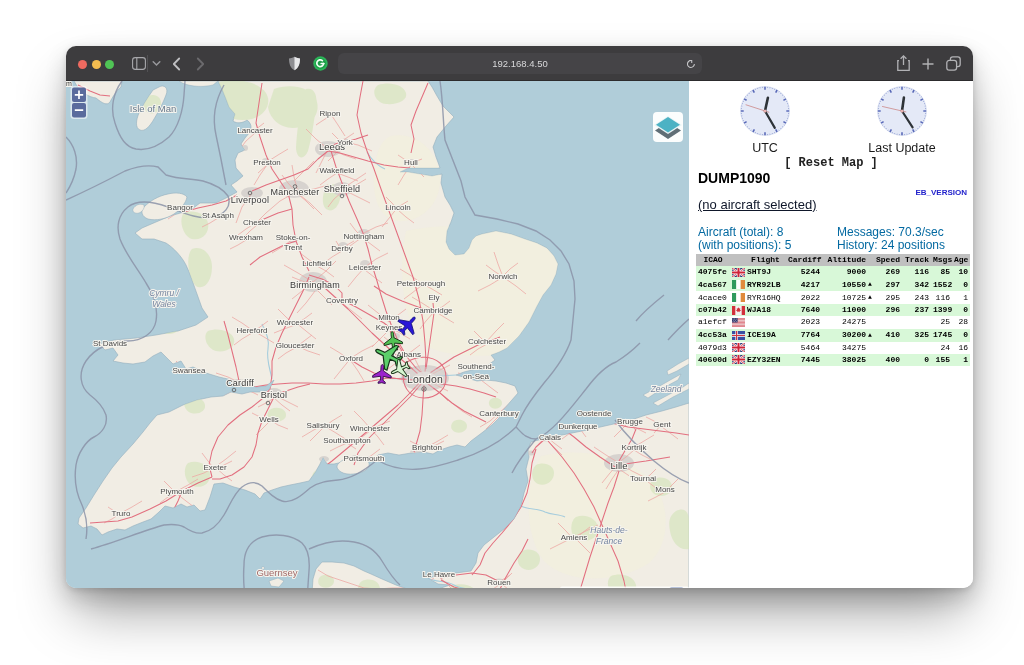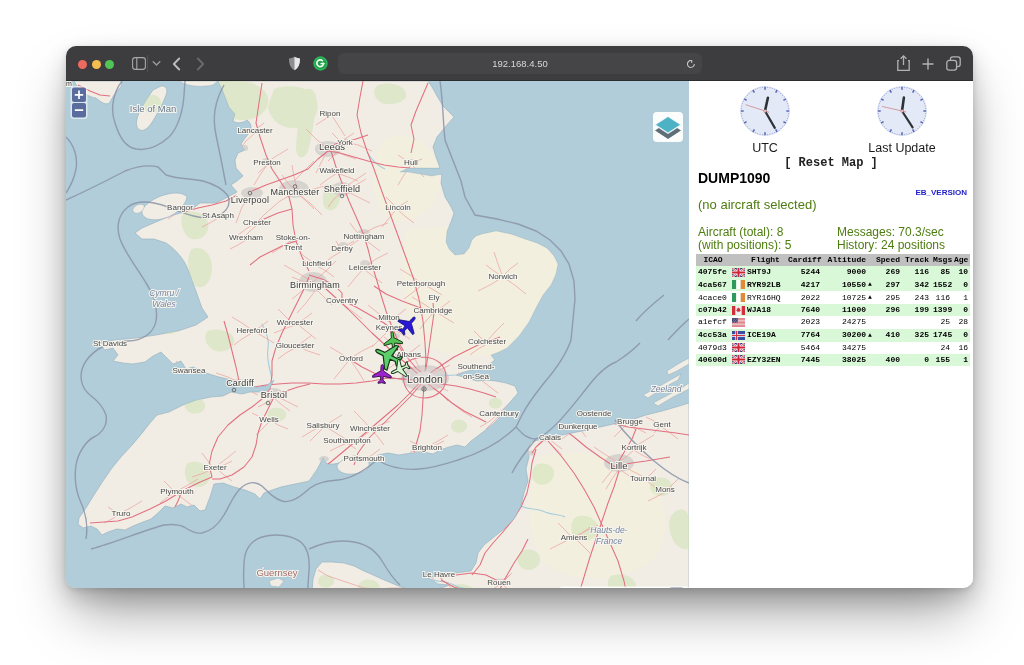--- a/index.html
+++ b/index.html
@@ -24,22 +24,22 @@
   .content { position:absolute; left:0; top:35px; width:907px; height:528px; }
   .map { position:absolute; left:0; top:0; width:623px; height:528px; background:#b4d3de; }
   .sidebar { position:absolute; left:623px; top:0; width:284px; height:528px; background:#ffffff; overflow:hidden; }
   .clk { position:absolute; top:4px; }
   .clklbl { position:absolute; top:60px; width:110px; text-align:center; font-size:12.5px; color:#1a1a1a; }
   .resetmap { position:absolute; top:75px; left:0; width:284px; text-align:center;
      font-family:"Liberation Mono", monospace; font-weight:bold; font-size:12px; color:#222; }
   .h1row { position:absolute; top:88px; left:9px; right:6px; }
   .h1row b { font-size:14px; color:#000; }
   .ebv { float:right; color:#2222cc; font-size:8px; font-weight:bold; margin-top:19px; }
-  .nosel { position:absolute; top:116px; left:9px; font-size:13px; color:#4d7c0f; }
-  .inforow { position:absolute; left:9px; width:270px; font-size:12px; color:#4d7c0f; }
+  .nosel { position:absolute; top:116px; left:9px; font-size:13px; color:#0f172a;text-decoration:underline; }
+  .inforow { position:absolute; left:9px; width:270px; font-size:12px; color:#0369a1; }
   .inforow .rc { position:absolute; left:139px; top:0; }
   table.ac { position:absolute; left:7px; top:173px; border-collapse:collapse; table-layout:fixed;
      width:274px; font-family:"Liberation Mono", monospace; font-size:8px; color:#000; }
   table.ac td, table.ac th { padding:0 2px; height:12.1px; line-height:12.1px; white-space:nowrap; overflow:visible; }
   table.ac th { background:#c0c0c0; font-weight:bold; text-align:center; }
   table.ac .num { text-align:right; }
   tr.pos { background:#d8f8d8; font-weight:bold; }
   tr.nopos { background:#ffffff; font-weight:normal; }
 </style>
 </head>
@@ -790,21 +790,21 @@
                   <rect width="3.3" height="9" fill="#d22f3a"></rect>
                   <rect x="9.7" width="3.3" height="9" fill="#d22f3a"></rect>
                   <path d="M6.5 1.2 L7.2 2.6 L8.3 2.2 L7.9 3.6 L9.2 4.5 L7.6 5 L7.8 6.3 L6.5 5.6 L5.2 6.3 L5.4 5 L3.8 4.5 L5.1 3.6 L4.7 2.2 L5.8 2.6 Z" fill="#d22f3a"></path>
                 </svg>
               </td>
               <td>WJA18</td>
               <td class="num">7640</td>
               <td class="num">11000</td>
               <td style="padding:0"></td>
               <td class="num">296</td>
-              <td class="num">199</td>
+              <td class="num">237</td>
               <td class="num">1399</td>
               <td class="num">0</td>
             </tr>
             <tr class="nopos">
               <td>a1efcf</td>
               <td>
                 <svg width="13" height="9" viewBox="0 0 13 9" style="display:block">
                   <rect width="13" height="9" fill="#f0e8e8"></rect>
                   <rect y="0.00" width="13" height="0.69" fill="#d95a66"></rect>
                   <rect y="1.38" width="13" height="0.69" fill="#d95a66"></rect>

